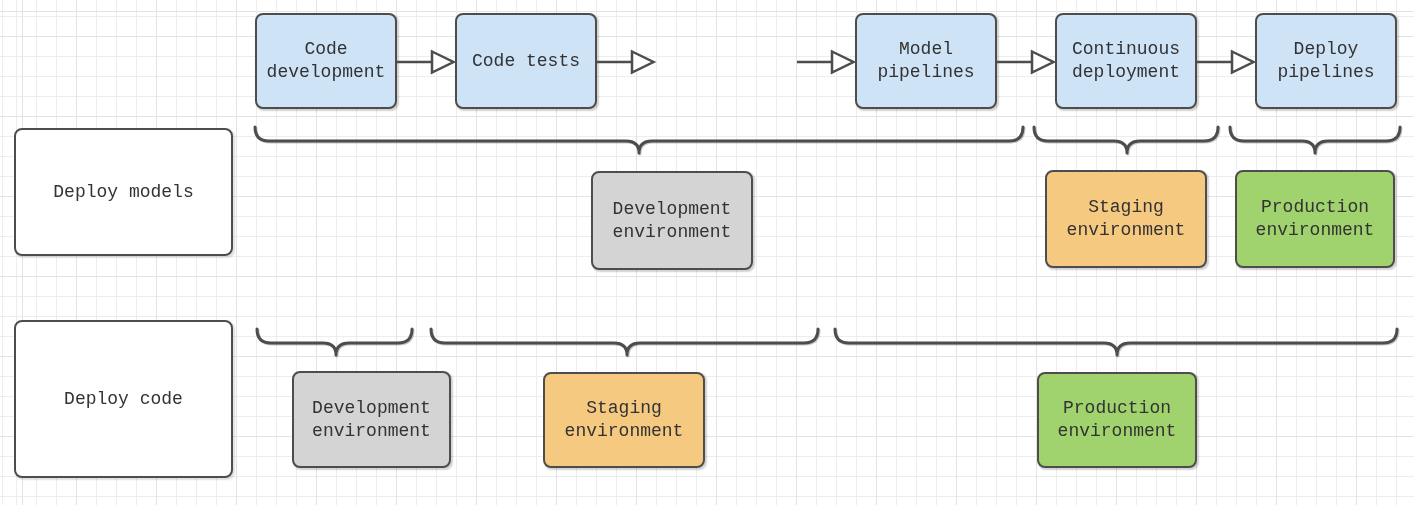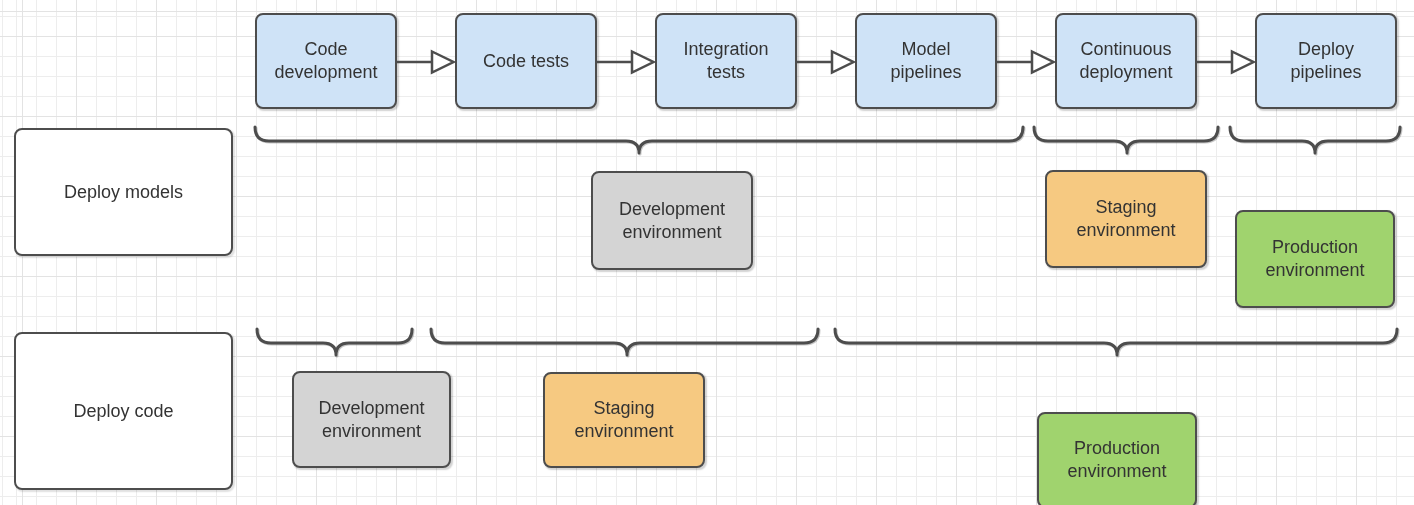--- a/index.html
+++ b/index.html
@@ -1,20 +1,20 @@
 <!DOCTYPE html>
 <html><head>
 <meta charset="utf-8">
 <style>
   html,body{margin:0;padding:0;background:#fff;}
   .canvas{
     position:relative;
     width:1414px;height:505px;
     overflow:hidden;
-    font-family:Liberation Sans, sans-serif;
+    font-family:Liberation Mono, monospace;
     color:#333;
     background-color:#ffffff;
     background-image:
       repeating-linear-gradient(90deg,#e3e3e3 0 1px,transparent 1px 80px),
       repeating-linear-gradient(0deg,#e3e3e3 0 1px,transparent 1px 80px),
       repeating-linear-gradient(90deg,#ededed 0 1px,transparent 1px 20px),
       repeating-linear-gradient(0deg,#ededed 0 1px,transparent 1px 20px);
     background-position:76px 0,0 12px,16px 0,0 12px;
   }
   .node{
@@ -24,21 +24,21 @@
     border-radius:8px;
     display:flex;align-items:center;justify-content:center;
     text-align:center;
     font-size:18px;line-height:23px;
     padding:4px 12px;
     box-shadow:1.5px 1.5px 1.5px rgba(0,0,0,0.18);
   }
   .step{background:#cfe3f7;top:13px;width:142px;height:96px;}
   .env-dev{background:#d4d4d4;margin-left:36px;}
   .env-staging{background:#f6c981;}
-  .env-prod{background:#a0d36e;margin-top:40px;}
+  .env-prod{background:#a0d36e;}
   .row-label{
     background:#ffffff;
     left:14px;width:219px;
     box-shadow:1.5px 1.5px 1.5px rgba(0,0,0,0.12);
   }
   .arrow,.brace{position:absolute;overflow:visible;}
   .brace path{
     fill:none;stroke:#4d4d4d;stroke-width:3;
     stroke-linecap:round;stroke-linejoin:round;
     filter:drop-shadow(1px 1.5px 0.5px rgba(0,0,0,0.22));
@@ -46,21 +46,20 @@
   .arrow line{stroke:#4d4d4d;stroke-width:2.5;}
   .arrow polygon{fill:#ffffff;stroke:#4d4d4d;stroke-width:2.5;stroke-linejoin:miter;}
 </style>
 </head>
 <body>
 
 <div class="canvas">
 
   <div class="node step" style="left:255px">Code development</div>
   <div class="node step" style="left:455px">Code tests</div>
-  <div class="node step" style="left:655px">Integration tests</div>
   <div class="node step" style="left:855px">Model pipelines</div>
   <div class="node step" style="left:1055px">Continuous deployment</div>
   <div class="node step" style="left:1255px">Deploy pipelines</div>
 
   <svg class="arrow" style="left:397px;top:47px" width="58" height="30" viewBox="0 0 58 30">
     <line x1="0" y1="15" x2="36" y2="15"></line>
       <polygon points="35,4.5 56.5,15 35,25.5"></polygon>
   </svg>
   <svg class="arrow" style="left:597px;top:47px" width="58" height="30" viewBox="0 0 58 30">
     <line x1="0" y1="15" x2="36" y2="15"></line>
@@ -98,19 +97,19 @@
   <svg class="brace" style="left:255px;top:326px" width="159" height="30" viewBox="0 0 159 30">
     <path d="M 2 3 Q 2 17 16 17 L 68 17 Q 81 17 81 29 Q 81 17 94 17 L 143 17 Q 157 17 157 3"></path>
   </svg>
   <svg class="brace" style="left:429px;top:326px" width="391" height="30" viewBox="0 0 391 30">
     <path d="M 2 3 Q 2 17 16 17 L 185 17 Q 198 17 198 29 Q 198 17 211 17 L 375 17 Q 389 17 389 3"></path>
   </svg>
   <svg class="brace" style="left:833px;top:326px" width="566" height="30" viewBox="0 0 566 30">
     <path d="M 2 3 Q 2 17 16 17 L 271 17 Q 284 17 284 29 Q 284 17 297 17 L 550 17 Q 564 17 564 3"></path>
   </svg>
 
-  <div class="node row-label" style="top:332px;height:158px">Deploy code</div>
+  <div class="node row-label" style="top:320px;height:158px">Deploy code</div>
 
   <div class="node env-dev" style="left:256px;top:371px;width:159px;height:97px">Development environment</div>
   <div class="node env-staging" style="left:543px;top:372px;width:162px;height:96px">Staging environment</div>
   <div class="node env-prod" style="left:1037px;top:372px;width:160px;height:96px">Production environment</div>
 
 </div>
 
 </body></html>

